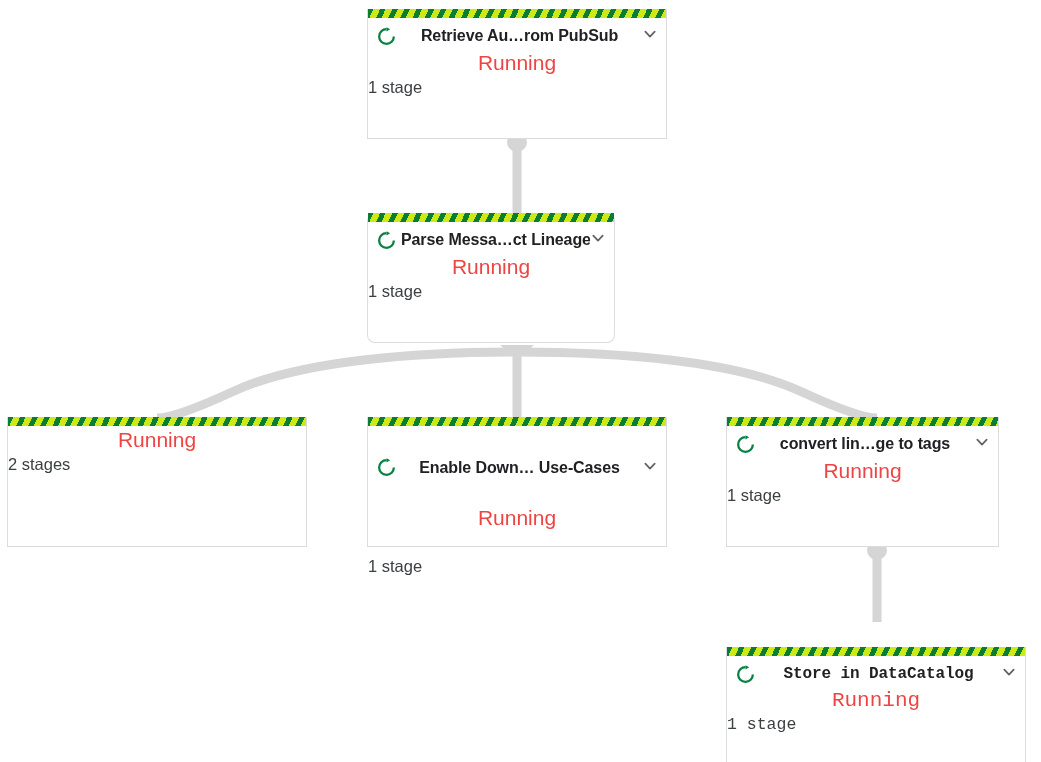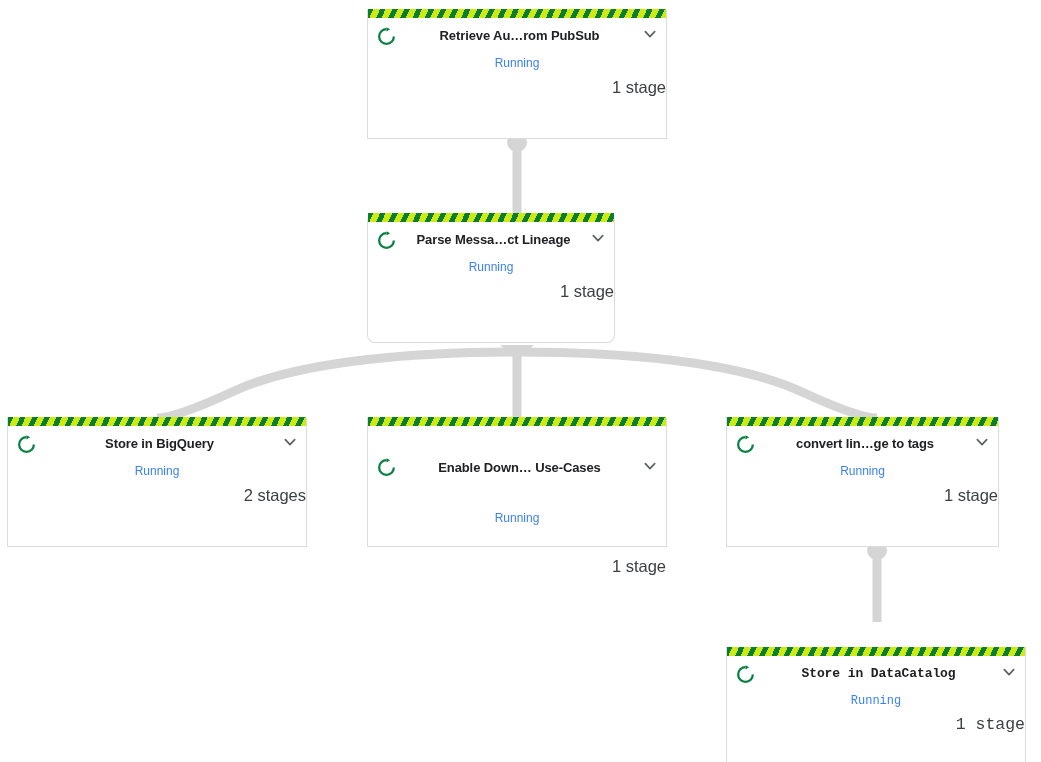--- a/index.html
+++ b/index.html
@@ -60,48 +60,48 @@
 
   .spin-icon {
     flex: 0 0 auto;
     width: 21px; height: 21px;
     display: block;
   }
 
   .node-title {
     flex: 1 1 auto;
     text-align: center;
-    font-size: 13px;
+    font-size: 16px;
     font-weight: 700;
     color: #202124;
     letter-spacing: -0.1px;
     white-space: nowrap;
     overflow: hidden;
     padding: 0 4px;
     line-height: 22px;
   }
 
   .chevron {
     flex: 0 0 auto;
     width: 16px; height: 16px;
     display: block;
     align-self: flex-start;
     margin-top: 1px;
   }
 
   .node-status {
     text-align: center;
-    font-size: 12px;
-    color: #3b82f6;
+    font-size: 21px;
+    color: #ef4444;
     line-height: 22px;
     margin-top: 3px;
   }
 
   .node-stages {
-    text-align: right;
+    text-align: left;
     font-size: 16.5px;
     color: #3c4043;
     line-height: 22px;
     margin-top: 2px;
   }
 
   .node-body-pad { flex: 1 1 auto; }
 </style>
 </head>
 <body>
@@ -164,30 +164,20 @@
         <path d="M5 8.5 L12 16 L19 8.5" fill="none" stroke="#5f6368" stroke-width="2.6" stroke-linecap="round" stroke-linejoin="round"></path>
       </svg>
     </div>
     <div class="node-status">Running</div>
     <div class="node-stages">1 stage</div>
     <div class="node-body-pad"></div>
   </div>
 
   <div class="node" style="left:7px; top:417px; width:300px; height:130px;">
     <div class="node-stripe"></div>
-    <div class="node-title-row">
-      <svg class="spin-icon" viewBox="0 0 24 24">
-        <path d="M12 3.6 A8.4 8.4 0 1 0 20.4 12" fill="none" stroke="#0b8043" stroke-width="2.6" stroke-linecap="butt"></path>
-        <path d="M12 1.4 L12 6.2 L16.2 3.8 Z" fill="#0b8043"></path>
-      </svg>
-      <div class="node-title">Store in BigQuery</div>
-      <svg class="chevron" viewBox="0 0 24 24">
-        <path d="M5 8.5 L12 16 L19 8.5" fill="none" stroke="#5f6368" stroke-width="2.6" stroke-linecap="round" stroke-linejoin="round"></path>
-      </svg>
-    </div>
     <div class="node-status">Running</div>
     <div class="node-stages">2 stages</div>
     <div class="node-body-pad"></div>
   </div>
 
   <div class="node" style="left:367px; top:417px; width:300px; height:130px;gap:24px;">
     <div class="node-stripe"></div>
     <div class="node-title-row">
       <svg class="spin-icon" viewBox="0 0 24 24">
         <path d="M12 3.6 A8.4 8.4 0 1 0 20.4 12" fill="none" stroke="#0b8043" stroke-width="2.6" stroke-linecap="butt"></path>

